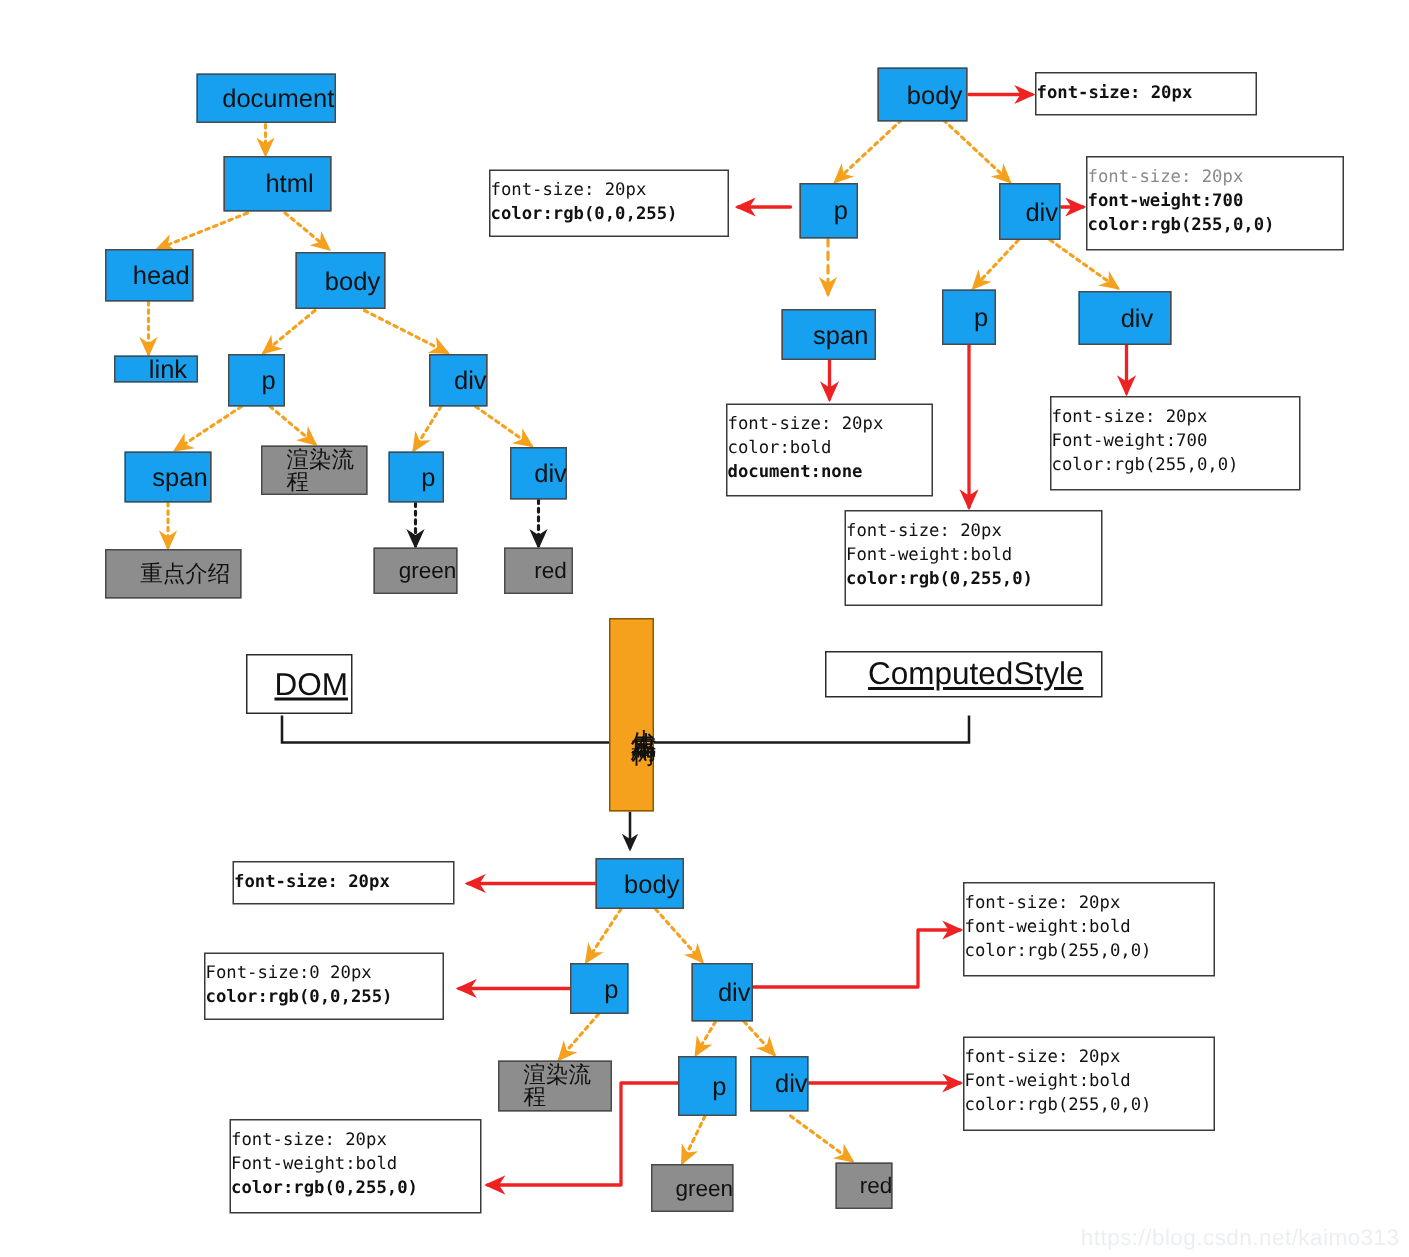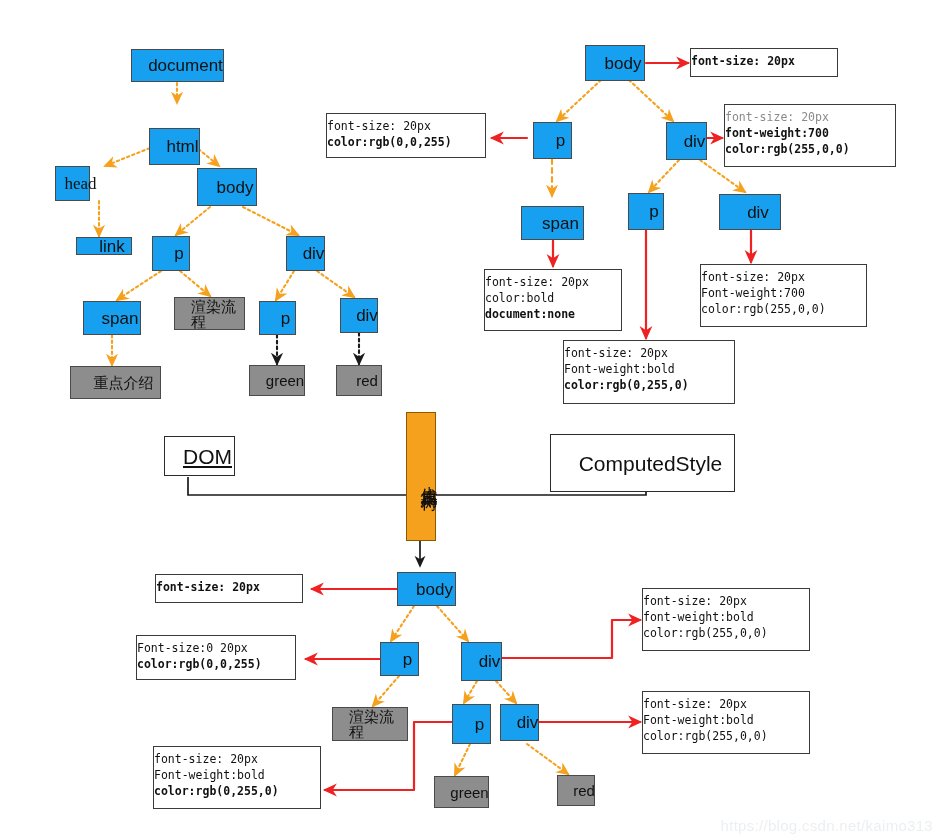--- a/index.html
+++ b/index.html
@@ -125,22 +125,22 @@
     <g stroke="#EE2222" stroke-width="2.2" fill="none" stroke-linecap="round" stroke-linejoin="round">
       <path d="M398,589 L312,589" marker-end="url(#ar)"></path>
       <path d="M380,659 L306,659" marker-end="url(#ar)"></path>
       <path d="M501,658 L612,658 L612,620 L640,620" marker-end="url(#ar)"></path>
       <path d="M538,722 L640,722" marker-end="url(#ar)"></path>
       <path d="M452,722 L414,722 L414,790 L325,790" marker-end="url(#ar)"></path>
     </g>
   </svg>
 
   <div class="node blue" style="left:131px;top:49px;width:93px;height:33px;">document</div>
-  <div class="node blue" style="left:149px;top:104px;width:51px;height:37px;margin-top:24px;">html</div>
-  <div class="node blue" style="left:55px;top:166px;width:35px;height:35px;font-family:Liberation Serif, serif;">head</div>
+  <div class="node blue" style="left:149px;top:104px;width:72px;height:37px;">html</div>
+  <div class="node blue" style="left:70px;top:166px;width:59px;height:35px;">head</div>
   <div class="node blue" style="left:197px;top:168px;width:60px;height:38px;">body</div>
   <div class="node blue" style="left:76px;top:237px;width:56px;height:18px;">link</div>
   <div class="node blue" style="left:152px;top:236px;width:38px;height:35px;">p</div>
   <div class="node blue" style="left:286px;top:236px;width:39px;height:35px;">div</div>
   <div class="node blue" style="left:83px;top:301px;width:58px;height:34px;">span</div>
   <div class="node gray" style="left:174px;top:297px;width:71px;height:33px;">渲染流程</div>
   <div class="node blue" style="left:259px;top:301px;width:37px;height:34px;">p</div>
   <div class="node blue" style="left:340px;top:298px;width:38px;height:35px;">div</div>
   <div class="node gray" style="left:70px;top:366px;width:91px;height:33px;">重点介绍</div>
   <div class="node gray" style="left:249px;top:365px;width:56px;height:31px;">green</div>
@@ -154,21 +154,21 @@
   <div class="node blue" style="left:719px;top:194px;width:62px;height:36px;">div</div>
 
   <div class="stylebox" style="left:690px;top:48px;width:148px;height:29px;"><div class="bold">font-size: 20px</div></div>
   <div class="stylebox" style="left:326px;top:113px;width:160px;height:45px;"><div class="reg">font-size: 20px</div><div class="bold">color:rgb(0,0,255)</div></div>
   <div class="stylebox" style="left:724px;top:104px;width:172px;height:63px;"><div class="dim reg">font-size: 20px</div><div class="bold">font-weight:700</div><div class="bold">color:rgb(255,0,0)</div></div>
   <div class="stylebox" style="left:484px;top:269px;width:138px;height:62px;"><div class="reg">font-size: 20px</div><div class="reg">color:bold</div><div class="bold">document:none</div></div>
   <div class="stylebox" style="left:563px;top:340px;width:172px;height:64px;"><div class="reg">font-size: 20px</div><div class="reg">Font-weight:bold</div><div class="bold">color:rgb(0,255,0)</div></div>
   <div class="stylebox" style="left:700px;top:264px;width:167px;height:63px;"><div class="reg">font-size: 20px</div><div class="reg">Font-weight:700</div><div class="reg">color:rgb(255,0,0)</div></div>
 
   <div class="node plain" style="left:164px;top:436px;width:71px;height:40px;text-decoration:underline;">DOM</div>
-  <div class="node plain" style="left:550px;top:434px;width:185px;height:58px;">ComputedStyle</div>
+  <div class="node plain" style="left:550px;top:434px;width:185px;height:31px;text-decoration:underline;">ComputedStyle</div>
   <div class="node orange" style="left:406px;top:412px;width:30px;height:129px;">生成布局树</div>
 
   <div class="node blue" style="left:397px;top:572px;width:59px;height:34px;">body</div>
   <div class="node blue" style="left:380px;top:642px;width:39px;height:34px;">p</div>
   <div class="node blue" style="left:461px;top:642px;width:41px;height:39px;">div</div>
   <div class="node gray" style="left:332px;top:707px;width:76px;height:34px;">渲染流程</div>
   <div class="node blue" style="left:452px;top:704px;width:39px;height:40px;">p</div>
   <div class="node blue" style="left:500px;top:704px;width:39px;height:37px;">div</div>
   <div class="node gray" style="left:434px;top:776px;width:55px;height:32px;">green</div>
   <div class="node gray" style="left:557px;top:775px;width:38px;height:31px;">red</div>

